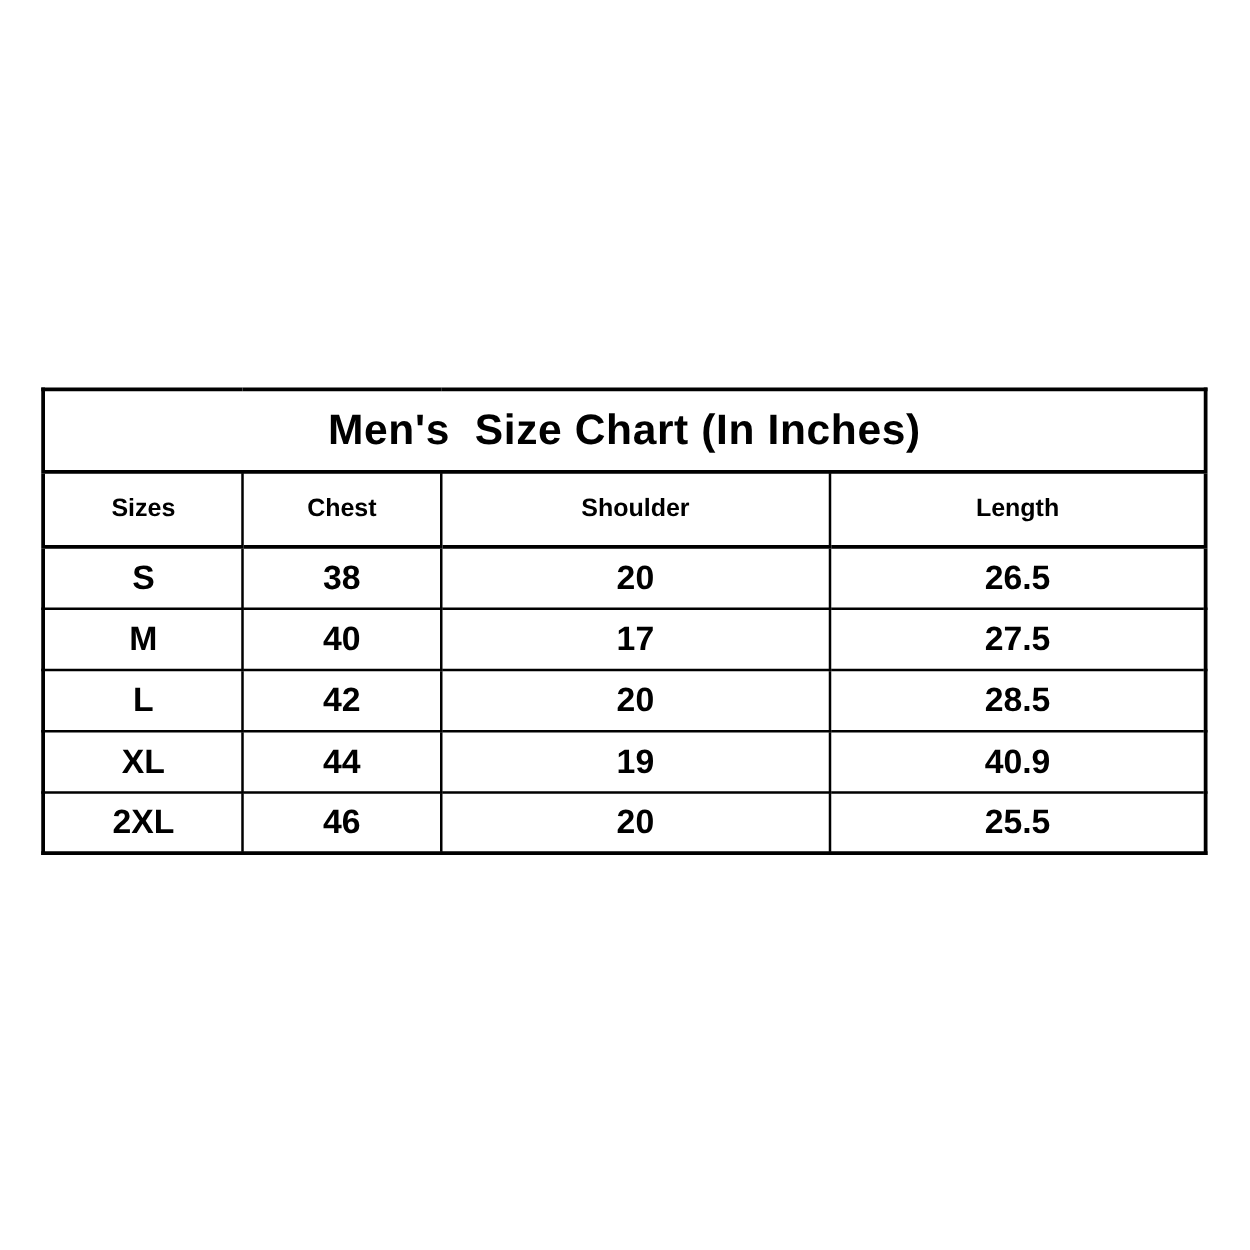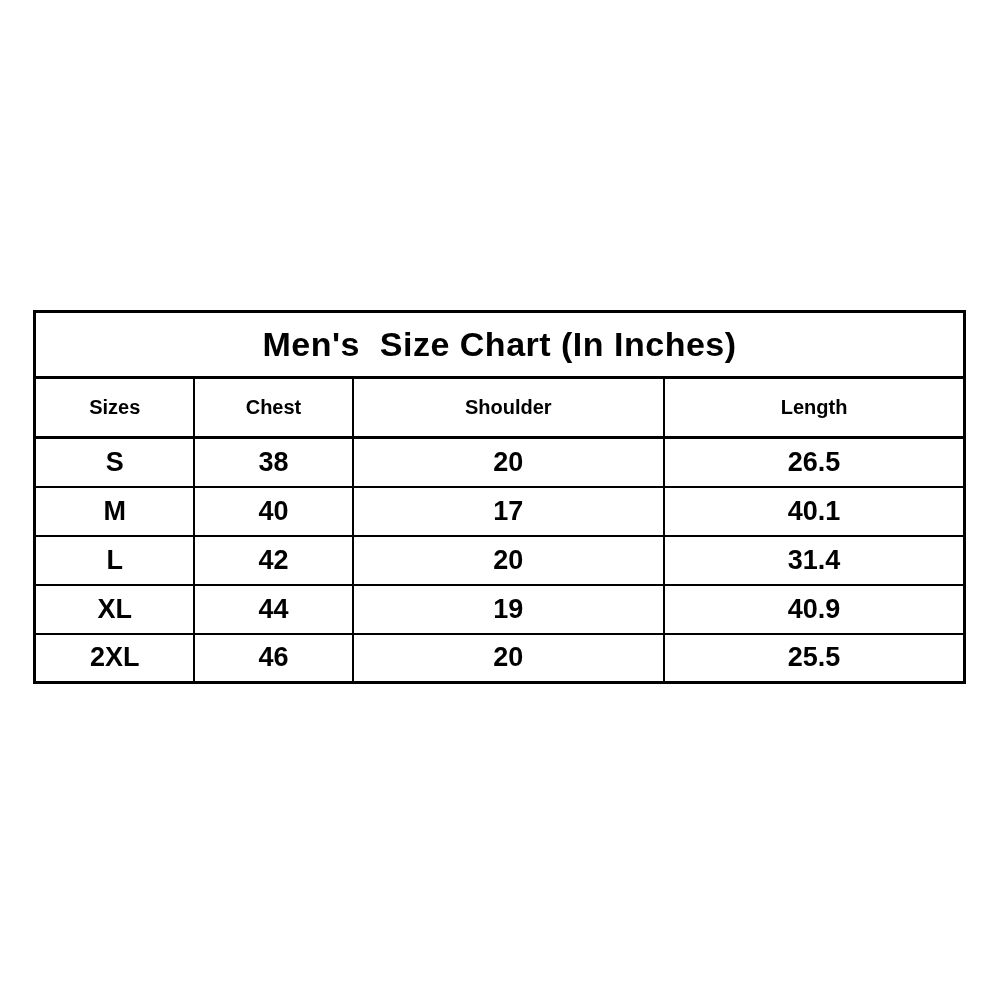--- a/index.html
+++ b/index.html
@@ -86,27 +86,27 @@
         <tr class="data-row">
           <td>S</td>
           <td>38</td>
           <td>20</td>
           <td>26.5</td>
         </tr>
         <tr class="data-row">
           <td>M</td>
           <td>40</td>
           <td>17</td>
-          <td>40.1</td>
+          <td>27.5</td>
         </tr>
         <tr class="data-row">
           <td>L</td>
           <td>42</td>
           <td>20</td>
-          <td>31.4</td>
+          <td>28.5</td>
         </tr>
         <tr class="data-row">
           <td>XL</td>
           <td>44</td>
           <td>19</td>
           <td>40.9</td>
         </tr>
         <tr class="data-row">
           <td>2XL</td>
           <td>46</td>

